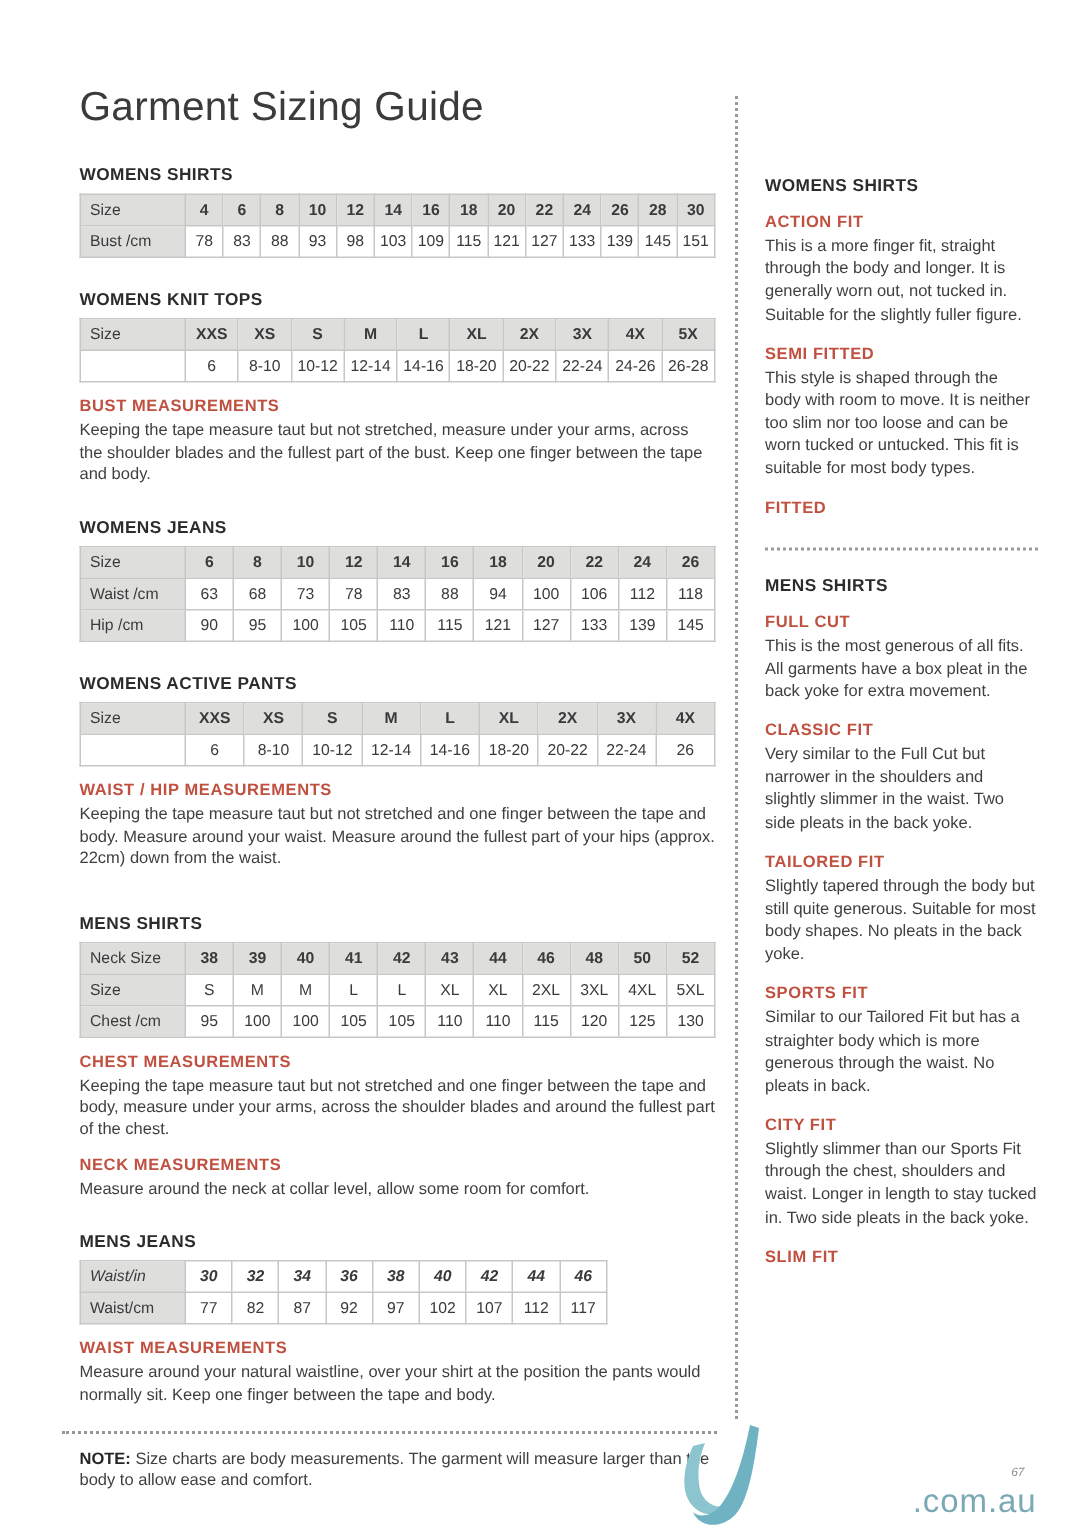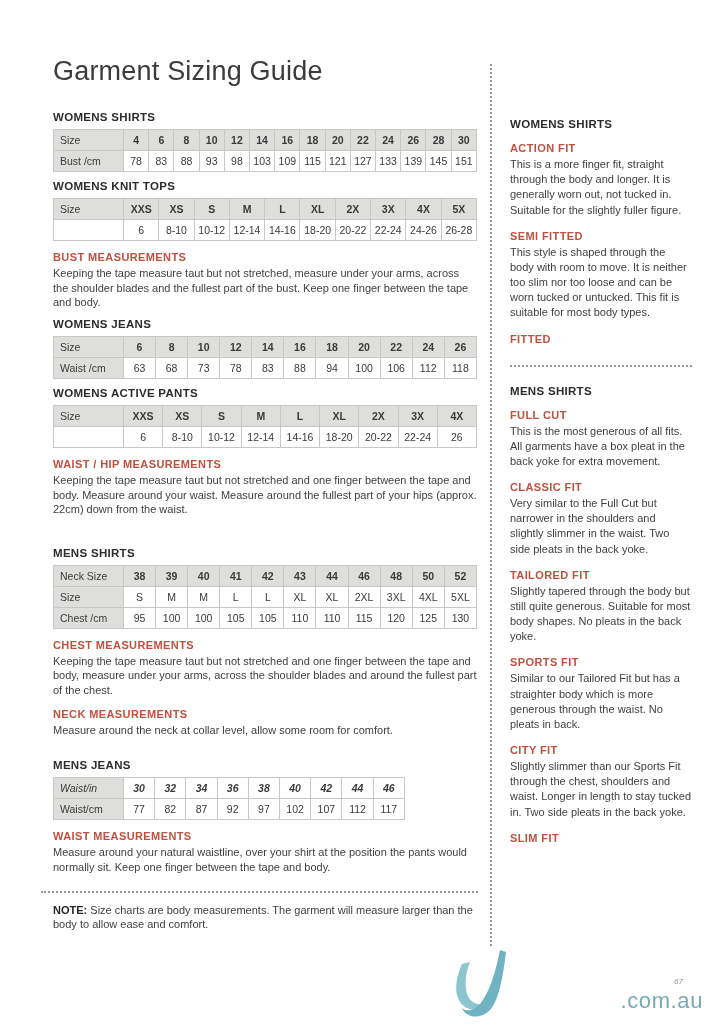--- a/index.html
+++ b/index.html
@@ -9,21 +9,21 @@
     font-family:"Liberation Sans","DejaVu Sans",sans-serif;
     color:#3c3c3c;
   }
   .page{position:absolute;inset:0;background:#ffffff;}
 
   
   .left-col{position:absolute;left:53px;top:56px;width:424px;}
   h1.title{font-size:27px;font-weight:400;color:#3b3b3b;margin:0 0 24px 0;letter-spacing:0.2px;}
 
   .sec-h{font-size:11.5px;font-weight:700;color:#2c2c2c;margin:0 0 6px 0;letter-spacing:0.3px;}
-  section.tsec{margin-top:8px;}
+  section.tsec{margin-top:22px;}
   #left-sections > section:first-child{margin-top:0;}
   #left-sections > section:nth-child(7){margin-top:30px;}
   #left-sections > section:nth-child(10){margin-top:22px;}
   #left-sections > section:nth-child(10) table{width:83%;}
 
   table.size-table{border-collapse:collapse;width:100%;table-layout:fixed;font-size:10.5px;}
   table.size-table td{
     border:1px solid #c7c7c5;text-align:center;padding:4px 1px;
     color:#3a3a3a;background:#ffffff;overflow:hidden;white-space:nowrap;
   }
@@ -47,21 +47,21 @@
 
   
   .right-col{position:absolute;left:510px;top:118px;width:182px;}
   .rgroup .sec-h{margin:0 0 2px 0;}
   .rgroup:not(:first-child){border-top:2px dotted #9a9a9a;padding-top:18px;margin-top:20px;}
   .fit{margin-top:12px;}
   .fit .body-p{line-height:1.38;}
 
   
   .brand-logo{position:absolute;left:448px;top:948px;width:64px;height:72px;}
-  .domain{position:absolute;right:12px;bottom:12px;font-size:22px;color:#7aa9b4;letter-spacing:0.6px;}
+  .domain{position:absolute;right:24px;bottom:12px;font-size:22px;color:#7aa9b4;letter-spacing:0.6px;}
   .pagenum{position:absolute;right:32px;bottom:40px;font-size:8px;color:#8f8f8f;font-style:italic;}
 </style>
 </head>
 <body>
 
 <div class="page">
 
   <div class="left-col">
     <h1 class="title">Garment Sizing Guide</h1>
     <div id="left-sections">
@@ -168,20 +168,34 @@
                 <td>73</td>
                 <td>78</td>
                 <td>83</td>
                 <td>88</td>
                 <td>94</td>
                 <td>100</td>
                 <td>106</td>
                 <td>112</td>
                 <td>118</td>
               </tr>
+              <tr>
+                <td class="label">Hip /cm</td>
+                <td>90</td>
+                <td>95</td>
+                <td>100</td>
+                <td>105</td>
+                <td>110</td>
+                <td>115</td>
+                <td>121</td>
+                <td>127</td>
+                <td>133</td>
+                <td>139</td>
+                <td>145</td>
+              </tr>
             </tbody>
           </table>
   </section>
         <section class="tsec">
     <h2 class="sec-h">WOMENS ACTIVE PANTS</h2>
     <table class="size-table">
             <tbody>
               <tr class="hdr">
                 <td class="label">Size</td>
                 <td>XXS</td>

